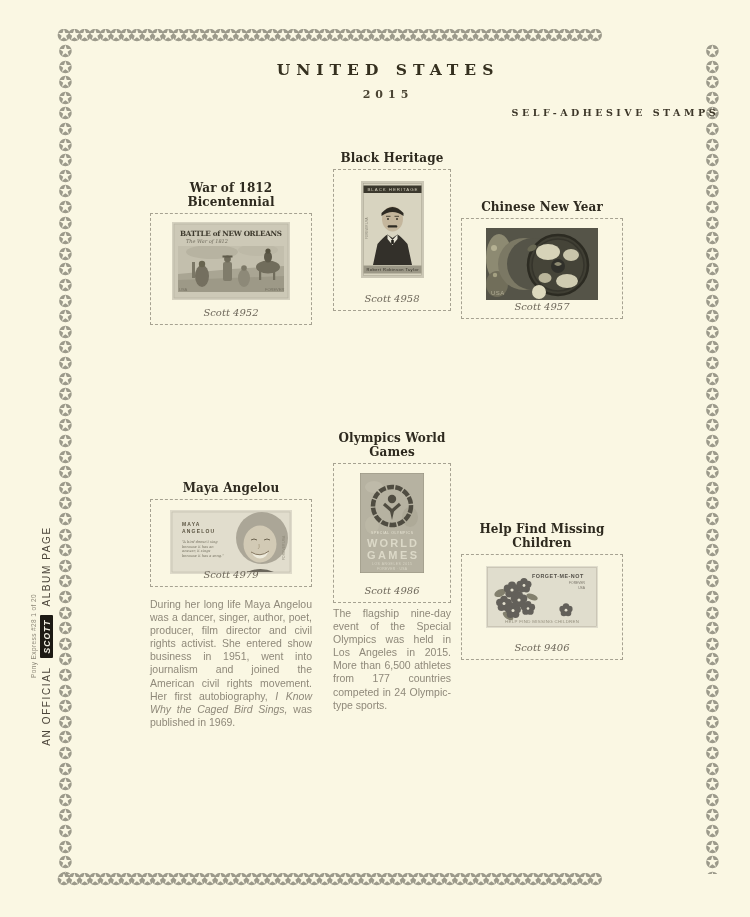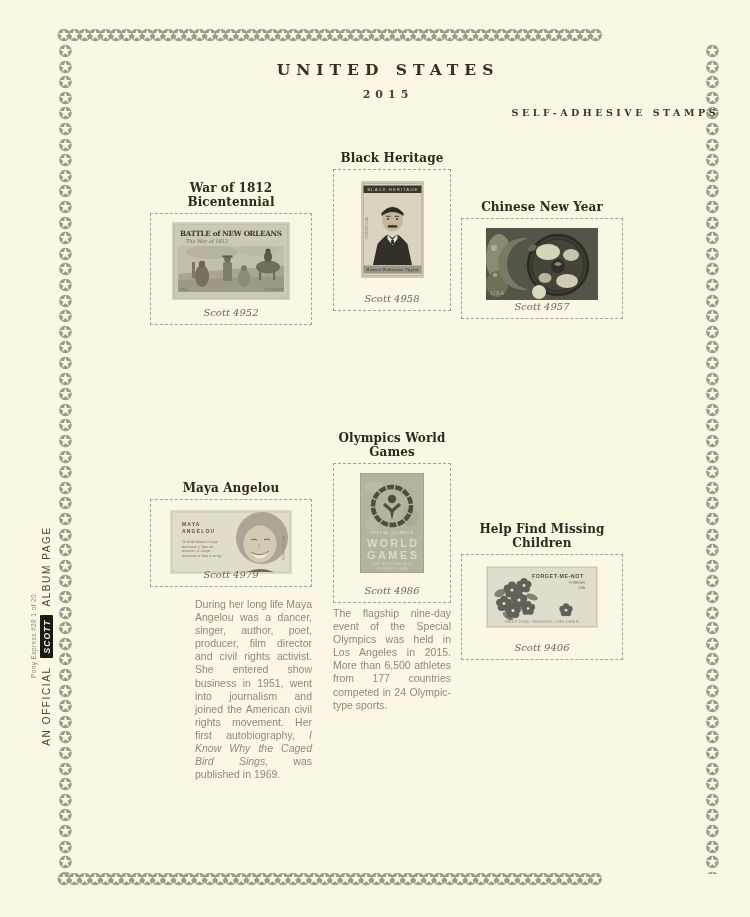--- a/index.html
+++ b/index.html
@@ -217,21 +217,21 @@
           <path d="M94,30 Q97,28 100,30" stroke="#6c6350" stroke-width="1" fill="none"></path>
           <path d="M89,34 Q90,38 88,39" stroke="#a79a80" stroke-width="0.8" fill="none"></path>
           <path d="M81,42 Q90,48 99,41 L96,46 Q90,51 84,46 Z" fill="#eeebdc"></path>
           <path d="M81,42 Q90,48 99,41" stroke="#7a6c55" stroke-width="0.9" fill="none"></path>
           <path d="M74,64 Q90,54 108,64 Z" fill="#6b675c"></path>
         </g>
         <text class="st-sans" x="115" y="50" font-size="3.4" fill="#8d8878" transform="rotate(-90 115 50)">FOREVER USA</text>
       </svg>
       <div class="scott-label">Scott 4979</div>
     </div>
-    <p class="desc" style="margin-top:11px;margin-left:45px;"><span>During her long life Maya Angelou was a dancer, singer, author, poet, producer, film director and civil rights activist.  She entered show business in 1951, went into journalism and joined the American civil rights movement. Her first autobiography, </span><i>I Know Why the Caged Bird Sings,</i><span> was published in 1969.</span></p>
+    <p class="desc" style="margin-top:11px;"><span>During her long life Maya Angelou was a dancer, singer, author, poet, producer, film director and civil rights activist.  She entered show business in 1951, went into journalism and joined the American civil rights movement. Her first autobiography, </span><i>I Know Why the Caged Bird Sings,</i><span> was published in 1969.</span></p>
   </div>
 
   <div class="sec" style="left:333px;top:431px;width:118px;">
     <p class="sec-title">Olympics World Games</p>
     <div class="sbox" style="height:140px;">
       <svg class="stamp" style="margin-top:9px;" width="64" height="100" viewBox="0 0 64 100">
         <rect width="64" height="100" fill="#b6b2a1" stroke="#8e8a79" stroke-width="0.8"></rect>
         <ellipse cx="14" cy="14" rx="9" ry="6" fill="#c2beac" opacity="0.7"></ellipse>
         <ellipse cx="50" cy="44" rx="8" ry="10" fill="#a5a190" opacity="0.5"></ellipse>
         <ellipse cx="12" cy="52" rx="7" ry="9" fill="#c2beac" opacity="0.5"></ellipse>

